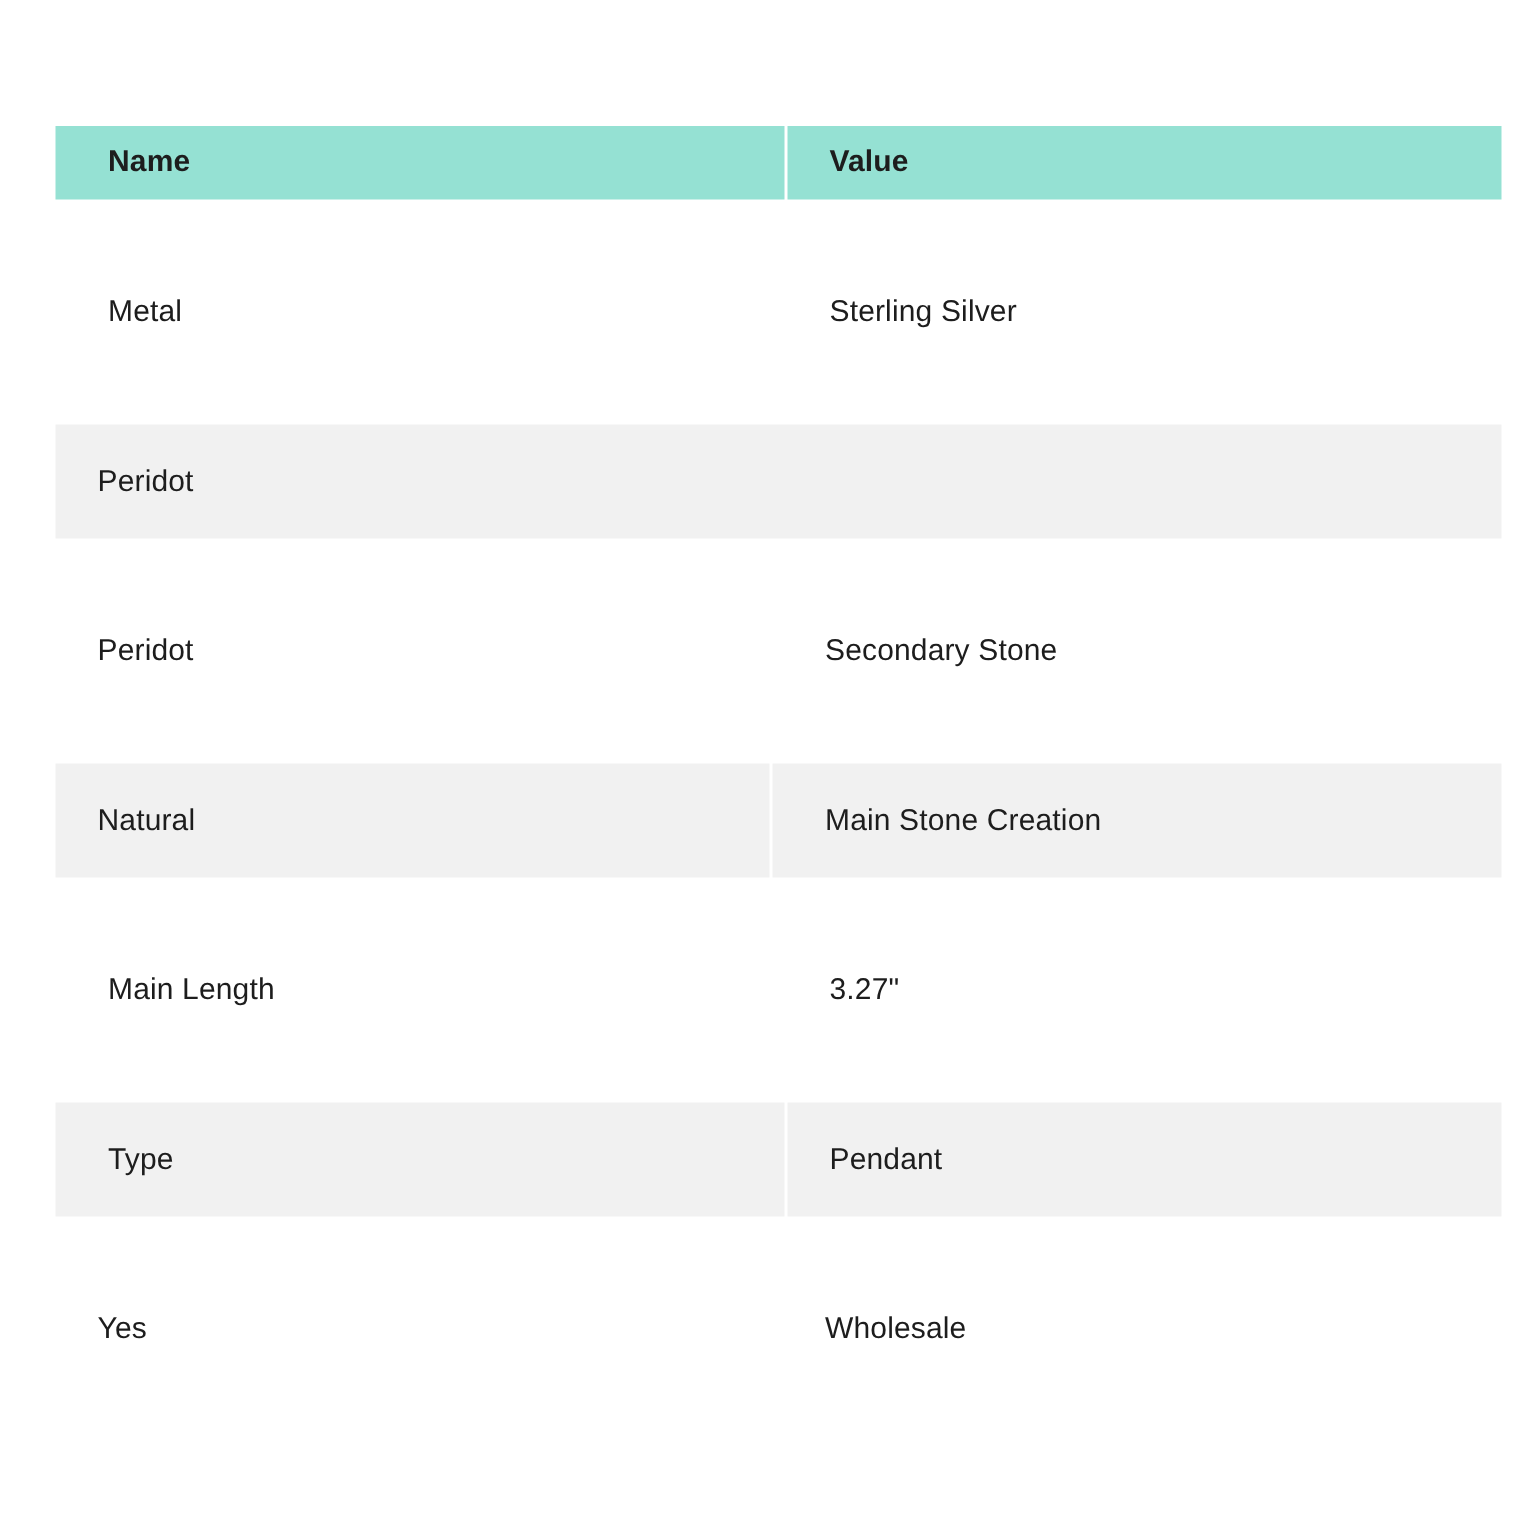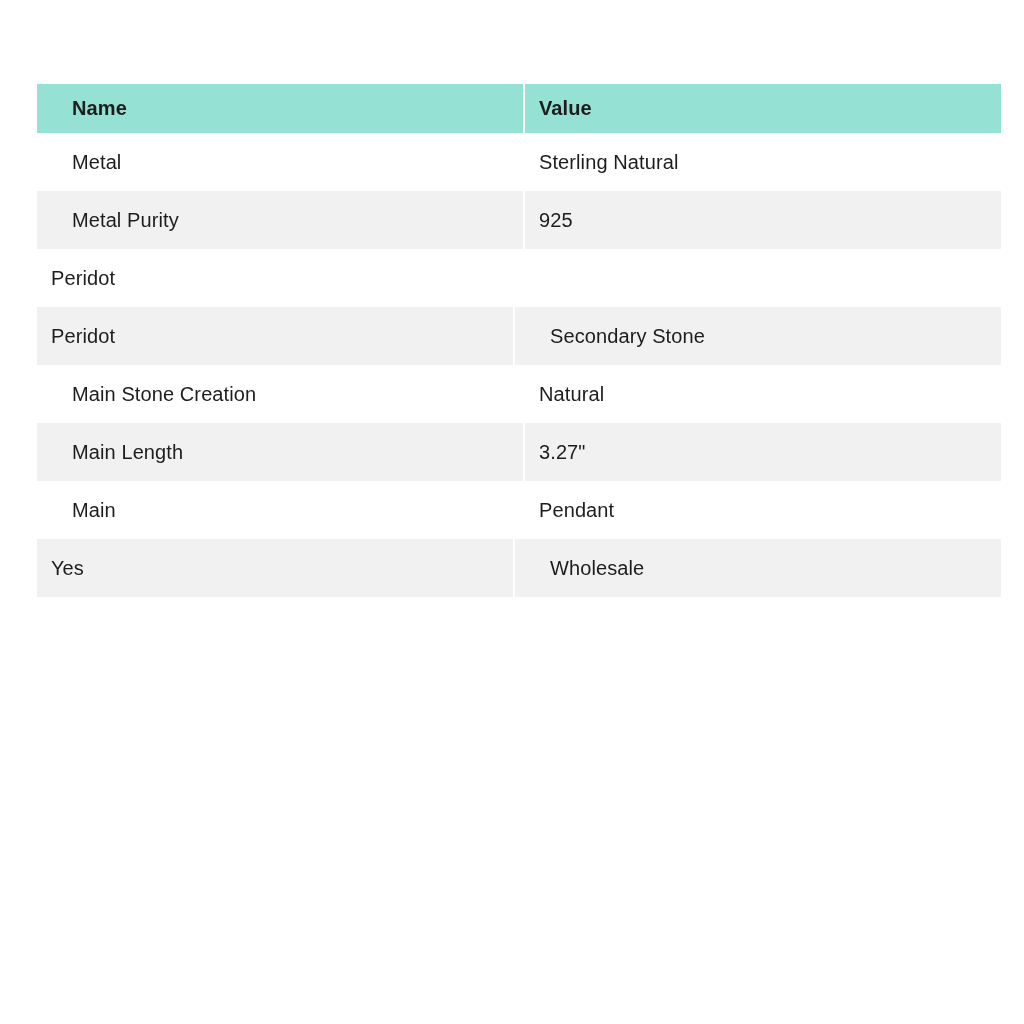--- a/index.html
+++ b/index.html
@@ -30,21 +30,22 @@
   }
   .thead{
     height:49px;
   }
   .thead .cell{
     background:var(--header-bg);
     font-weight:700;
     font-size:20px;
   }
   .tbody-row{
-    height:58px;
+    height:76px;
+    margin-top:37px;
   }
   .tbody-row:nth-child(odd) .cell{
     background:var(--row-bg);
   }
   .tbody-row:nth-child(even) .cell{
     background:var(--row-alt-bg);
   }
   .cell{
     display:flex;
     align-items:center;
@@ -52,63 +53,59 @@
     font-weight:400;
     letter-spacing:0.1px;
   }
   .name-cell{
     width:486px;
     flex:0 0 486px;
     padding-left:35px;
   }
   .value-cell{
     flex:1 1 auto;
-    padding-left:14px;
+    padding-left:28px;
   }
 </style>
 </head>
 <body>
 
 <div class="attr-table">
   <div class="trow thead">
     <div class="cell name-cell">Name</div>
     <div class="cell value-cell">Value</div>
   </div>
   <div id="table-body">
   <div class="trow tbody-row">
     <div class="cell name-cell">Metal</div>
-    <div class="cell value-cell">Sterling Natural</div>
+    <div class="cell value-cell">Sterling Silver</div>
   </div>
 
-  <div class="trow tbody-row">
-    <div class="cell name-cell">Metal Purity</div>
-    <div class="cell value-cell">925</div>
-  </div>
 
   <div class="trow tbody-row">
     <div class="cell value-cell">Peridot</div>
   </div>
 
   <div class="trow tbody-row">
     <div class="cell value-cell">Peridot</div>
     <div class="cell name-cell">Secondary Stone</div>
   </div>
 
   <div class="trow tbody-row">
+    <div class="cell value-cell">Natural</div>
     <div class="cell name-cell">Main Stone Creation</div>
-    <div class="cell value-cell">Natural</div>
   </div>
 
   <div class="trow tbody-row">
     <div class="cell name-cell">Main Length</div>
     <div class="cell value-cell">3.27"</div>
   </div>
 
   <div class="trow tbody-row">
-    <div class="cell name-cell">Main</div>
+    <div class="cell name-cell">Type</div>
     <div class="cell value-cell">Pendant</div>
   </div>
 
   <div class="trow tbody-row">
     <div class="cell value-cell">Yes</div>
     <div class="cell name-cell">Wholesale</div>
   </div>
 </div>
 </div>
 

